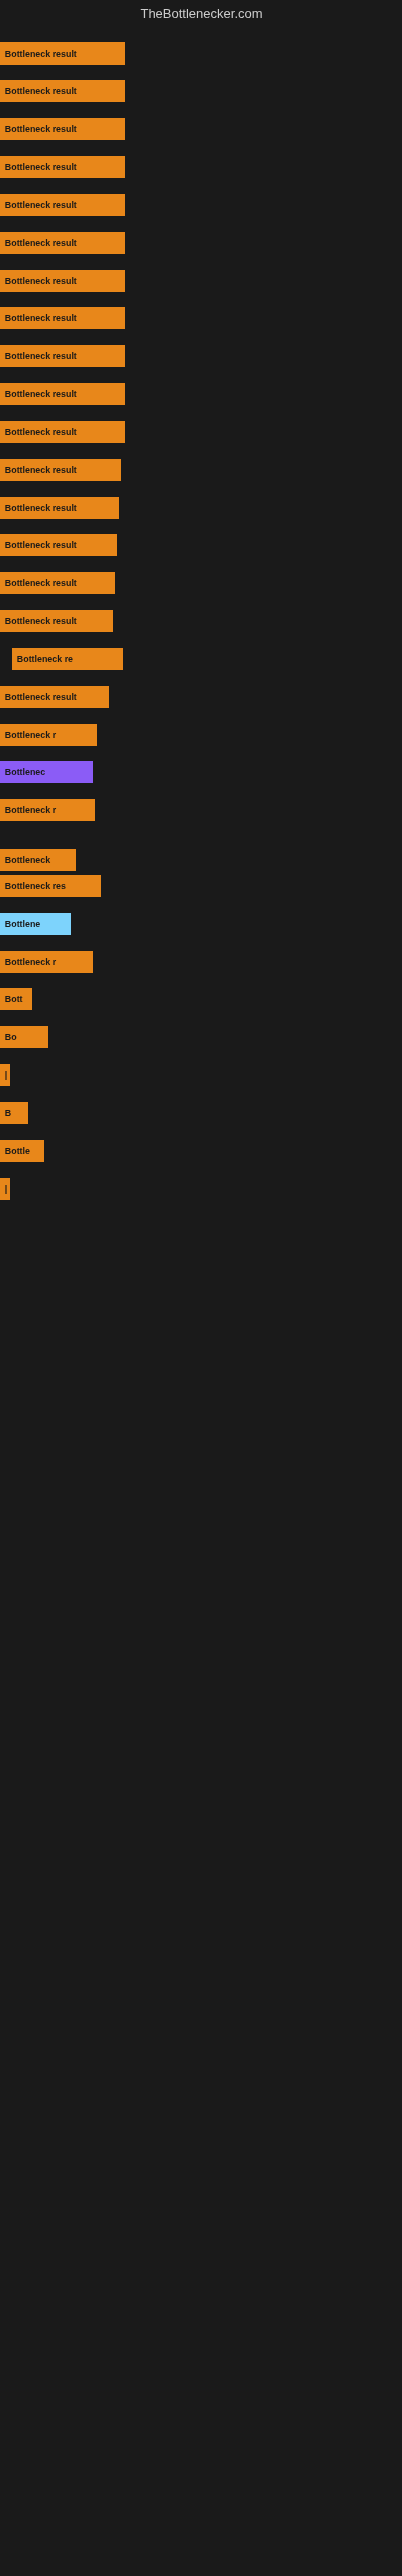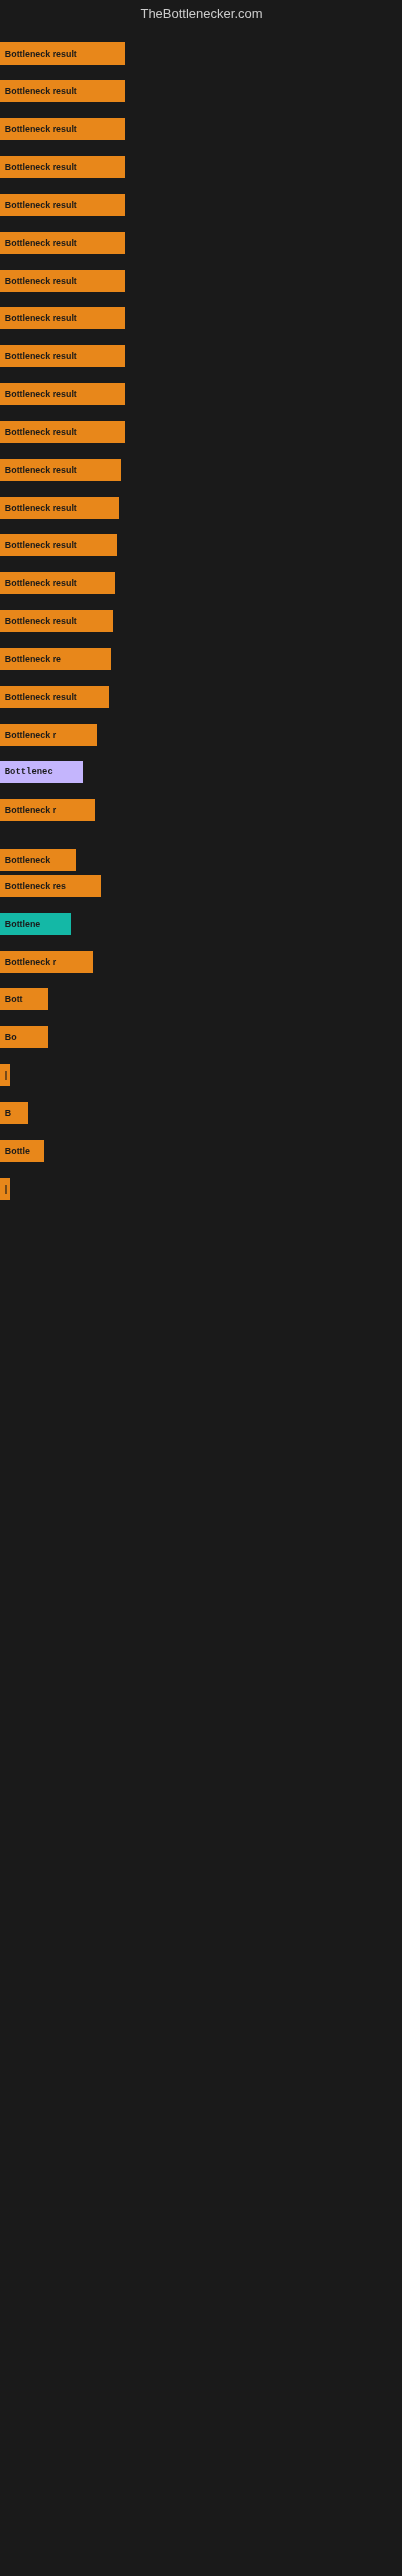--- a/index.html
+++ b/index.html
@@ -97,49 +97,49 @@
     </div>
     <div class="bar-item" style="top: 506px; left: 0px;">
       <div class="bar" style="width: 117px; background-color: rgb(232, 135, 26);">Bottleneck result</div>
     </div>
     <div class="bar-item" style="top: 544px; left: 0px;">
       <div class="bar" style="width: 115px; background-color: rgb(232, 135, 26);">Bottleneck result</div>
     </div>
     <div class="bar-item" style="top: 582px; left: 0px;">
       <div class="bar" style="width: 113px; background-color: rgb(232, 135, 26);">Bottleneck result</div>
     </div>
-    <div class="bar-item" style="top: 620px; left: 0px;">
+    <div class="bar-item" style="top: 620px; left: 0px; padding-left: 12px;">
       <div class="bar" style="width: 111px; background-color: rgb(232, 135, 26);">Bottleneck re</div>
     </div>
     <div class="bar-item" style="top: 658px; left: 0px;">
       <div class="bar" style="width: 109px; background-color: rgb(232, 135, 26);">Bottleneck result</div>
     </div>
     <div class="bar-item" style="top: 696px; left: 0px;">
       <div class="bar" style="width: 97px; background-color: rgb(232, 135, 26);">Bottleneck r</div>
     </div>
     <div class="bar-item" style="top: 733px; left: 0px;">
-      <div class="bar" style="width: 83px; background-color: #c4b5fd; font-family: Liberation Mono, monospace;">Bottlenec</div>
+      <div class="bar" style="width: 93px; background-color: #8b5cf6;">Bottlenec</div>
     </div>
     <div class="bar-item" style="top: 771px; left: 0px;">
       <div class="bar" style="width: 95px; background-color: rgb(232, 135, 26);">Bottleneck r</div>
     </div>
     <div class="bar-item" style="top: 809px; left: 0px; margin-top: 12px;">
       <div class="bar" style="width: 76px; background-color: rgb(232, 135, 26);">Bottleneck</div>
     </div>
     <div class="bar-item" style="top: 847px; left: 0px;">
       <div class="bar" style="width: 101px; background-color: rgb(232, 135, 26);">Bottleneck res</div>
     </div>
     <div class="bar-item" style="top: 885px; left: 0px;">
-      <div class="bar" style="width: 71px; background-color: #14b8a6;">Bottlene</div>
+      <div class="bar" style="width: 71px; background-color: #7dd3fc;">Bottlene</div>
     </div>
     <div class="bar-item" style="top: 923px; left: 0px;">
       <div class="bar" style="width: 93px; background-color: rgb(232, 135, 26);">Bottleneck r</div>
     </div>
     <div class="bar-item" style="top: 960px; left: 0px;">
-      <div class="bar" style="width: 48px; background-color: rgb(232, 135, 26);">Bott</div>
+      <div class="bar" style="width: 32px; background-color: rgb(232, 135, 26);">Bott</div>
     </div>
     <div class="bar-item" style="top: 998px; left: 0px;">
       <div class="bar" style="width: 48px; background-color: rgb(232, 135, 26);">Bo</div>
     </div>
     <div class="bar-item" style="top: 1036px; left: 0px;">
       <div class="bar" style="width: 9.7px; background-color: rgb(232, 135, 26);">|</div>
     </div>
     <div class="bar-item" style="top: 1074px; left: 0px;">
       <div class="bar" style="width: 28px; background-color: rgb(232, 135, 26);">B</div>
     </div>

